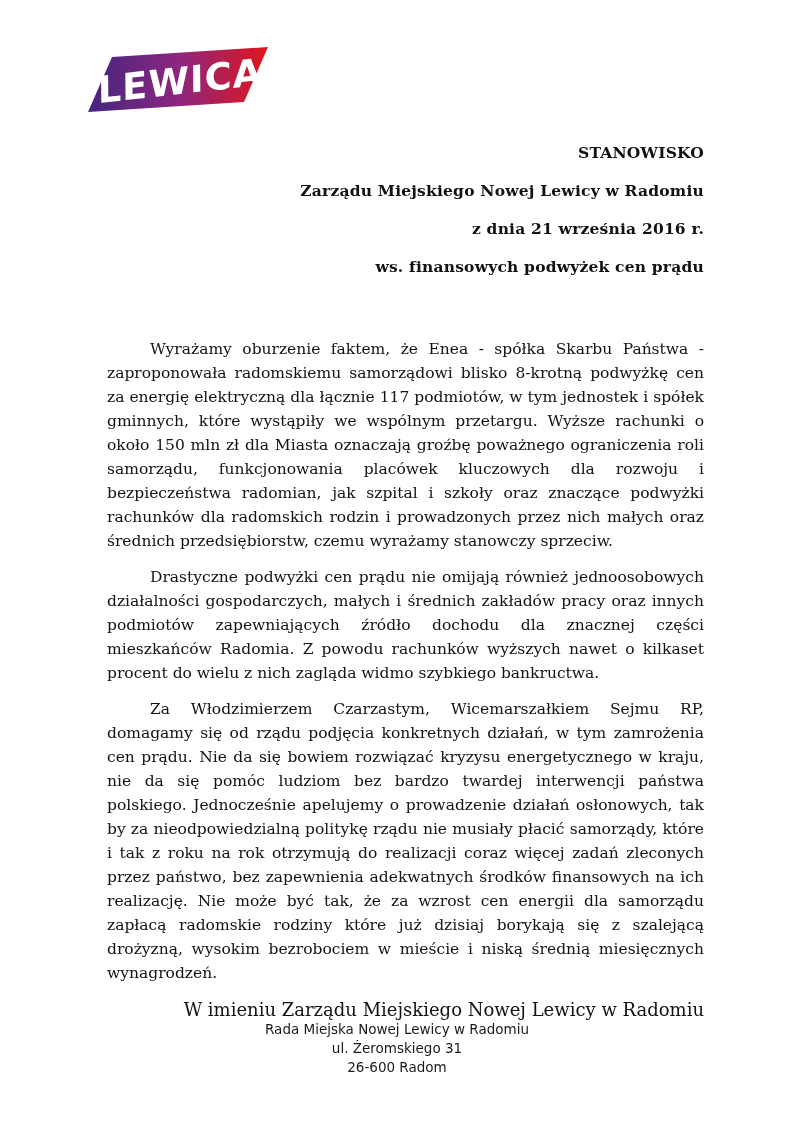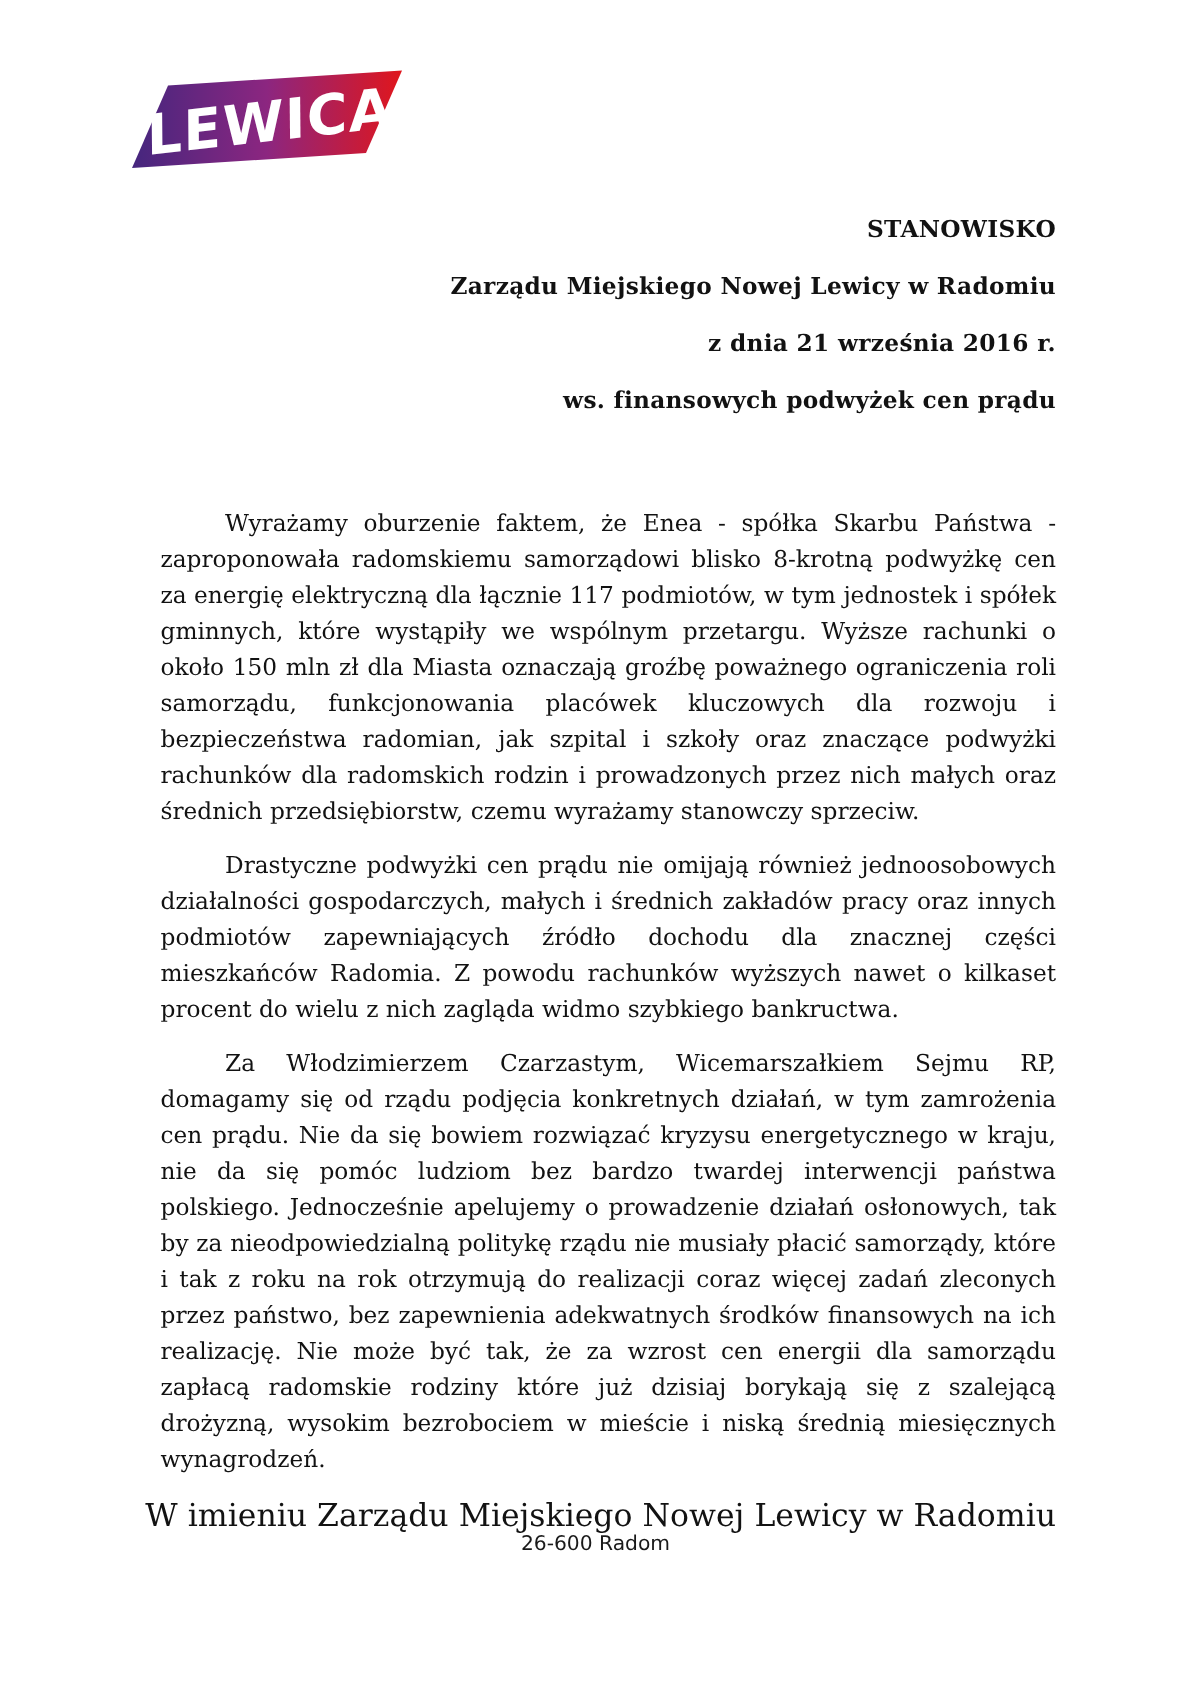--- a/index.html
+++ b/index.html
@@ -43,21 +43,21 @@
     margin:0 0 12px 17px;
     font-size:15.5px; line-height:24px;
     text-align:justify;
     text-indent:43px;
   }
 
   
   .sig-block { width:614px; margin-top:10px; }
   .sig-block p {
     margin:0 0 28px 0;
-    font-size:21px; line-height:26px;
+    font-size:18px; line-height:26px;
     text-align:right;
     text-indent:0;
   }
 
   
   .footer-block {
     position:absolute; left:0; top:1020px; width:794px;
     text-align:center;
     font-family:"DejaVu Sans", sans-serif;
   }
@@ -96,16 +96,18 @@
     <p>Drastyczne podwyżki cen prądu nie omijają również jednoosobowych działalności gospodarczych, małych i średnich zakładów pracy oraz innych podmiotów zapewniających źródło dochodu dla znacznej części mieszkańców Radomia. Z powodu rachunków wyższych nawet o kilkaset procent do wielu z nich zagląda widmo szybkiego bankructwa.</p>
     <p>Za Włodzimierzem Czarzastym, Wicemarszałkiem Sejmu RP, domagamy się od rządu podjęcia konkretnych działań, w tym zamrożenia cen prądu. Nie da się bowiem rozwiązać kryzysu energetycznego w kraju, nie da się pomóc ludziom bez bardzo twardej interwencji państwa polskiego. Jednocześnie apelujemy o prowadzenie działań osłonowych, tak by za nieodpowiedzialną politykę rządu nie musiały płacić samorządy, które i tak z roku na rok otrzymują do realizacji coraz więcej zadań zleconych przez państwo, bez zapewnienia adekwatnych środków finansowych na ich realizację. Nie może być tak, że za wzrost cen energii dla samorządu zapłacą radomskie rodziny które już dzisiaj borykają się z szalejącą drożyzną, wysokim bezrobociem w mieście i niską średnią miesięcznych wynagrodzeń.</p>
 
     <div class="sig-block">
       <p>W imieniu Zarządu Miejskiego Nowej Lewicy w Radomiu</p>
 
     </div>
   </div>
 
   <div class="footer-block">
+    <p>Rada Miejska Nowej Lewicy w Radomiu</p>
+    <p>ul. Żeromskiego 31</p>
     <p>26-600 Radom</p>
   </div>
 
 </div>
 
 </body></html>

